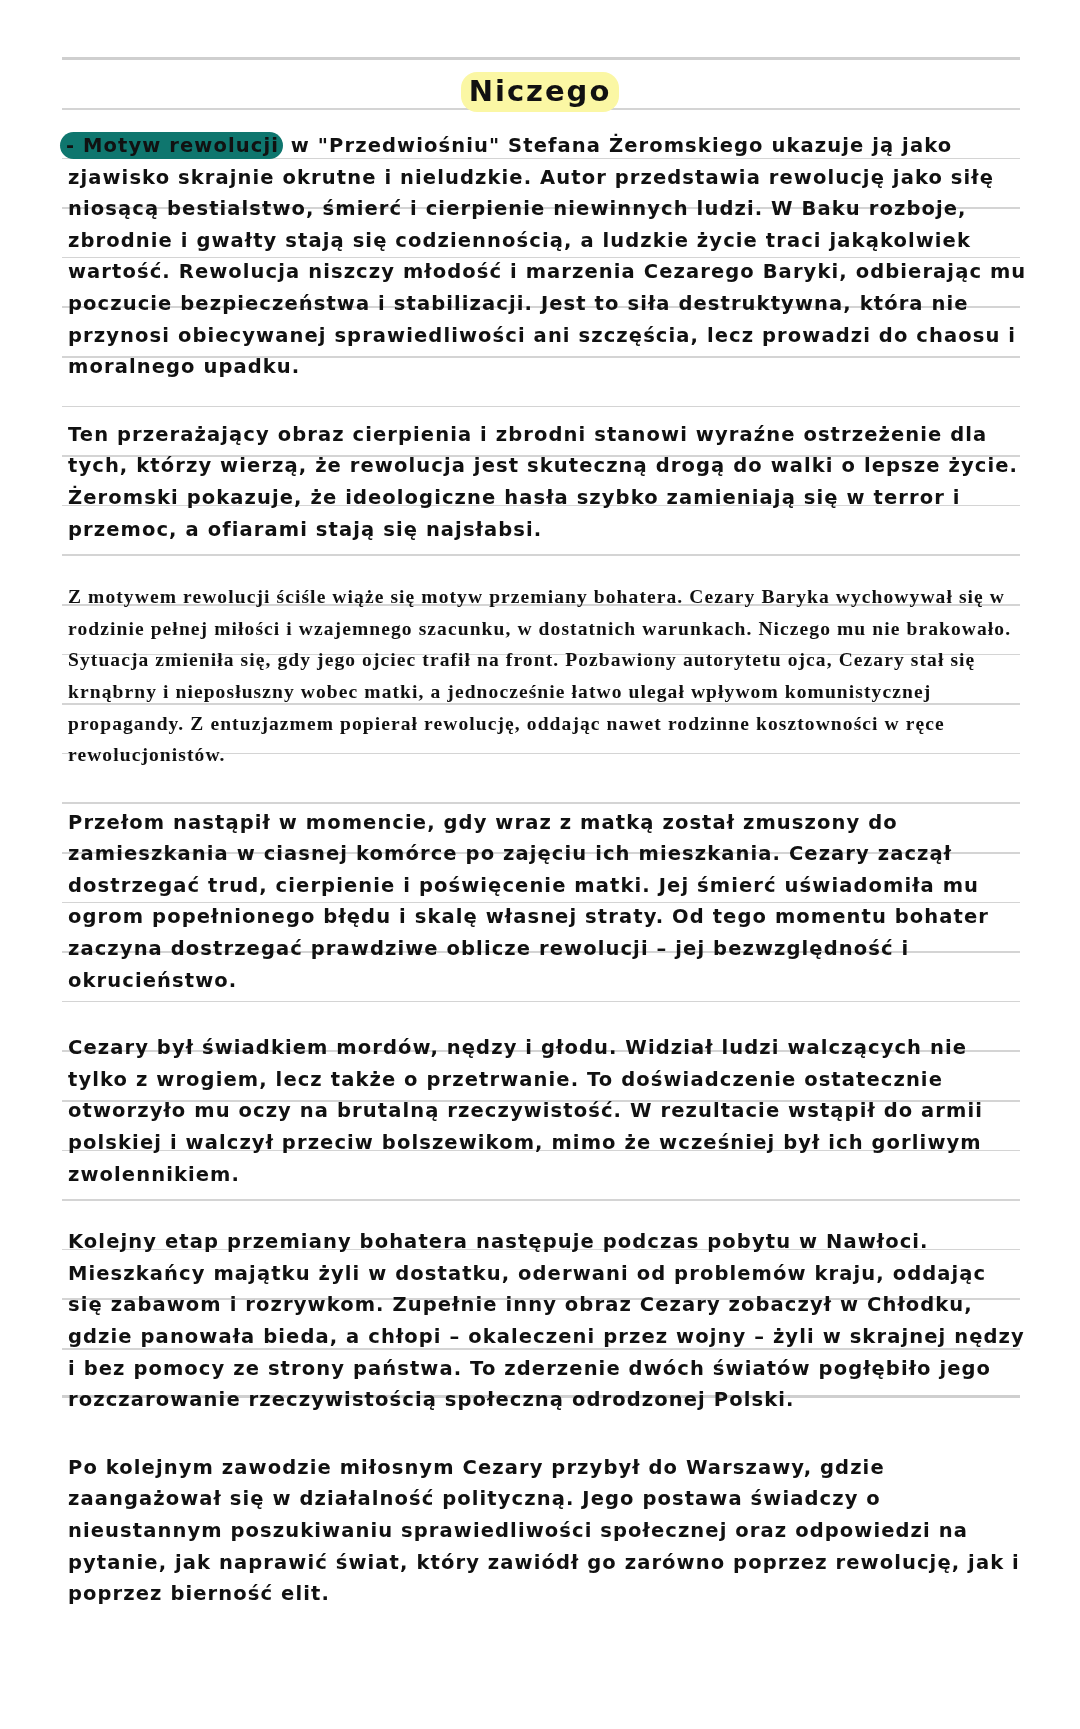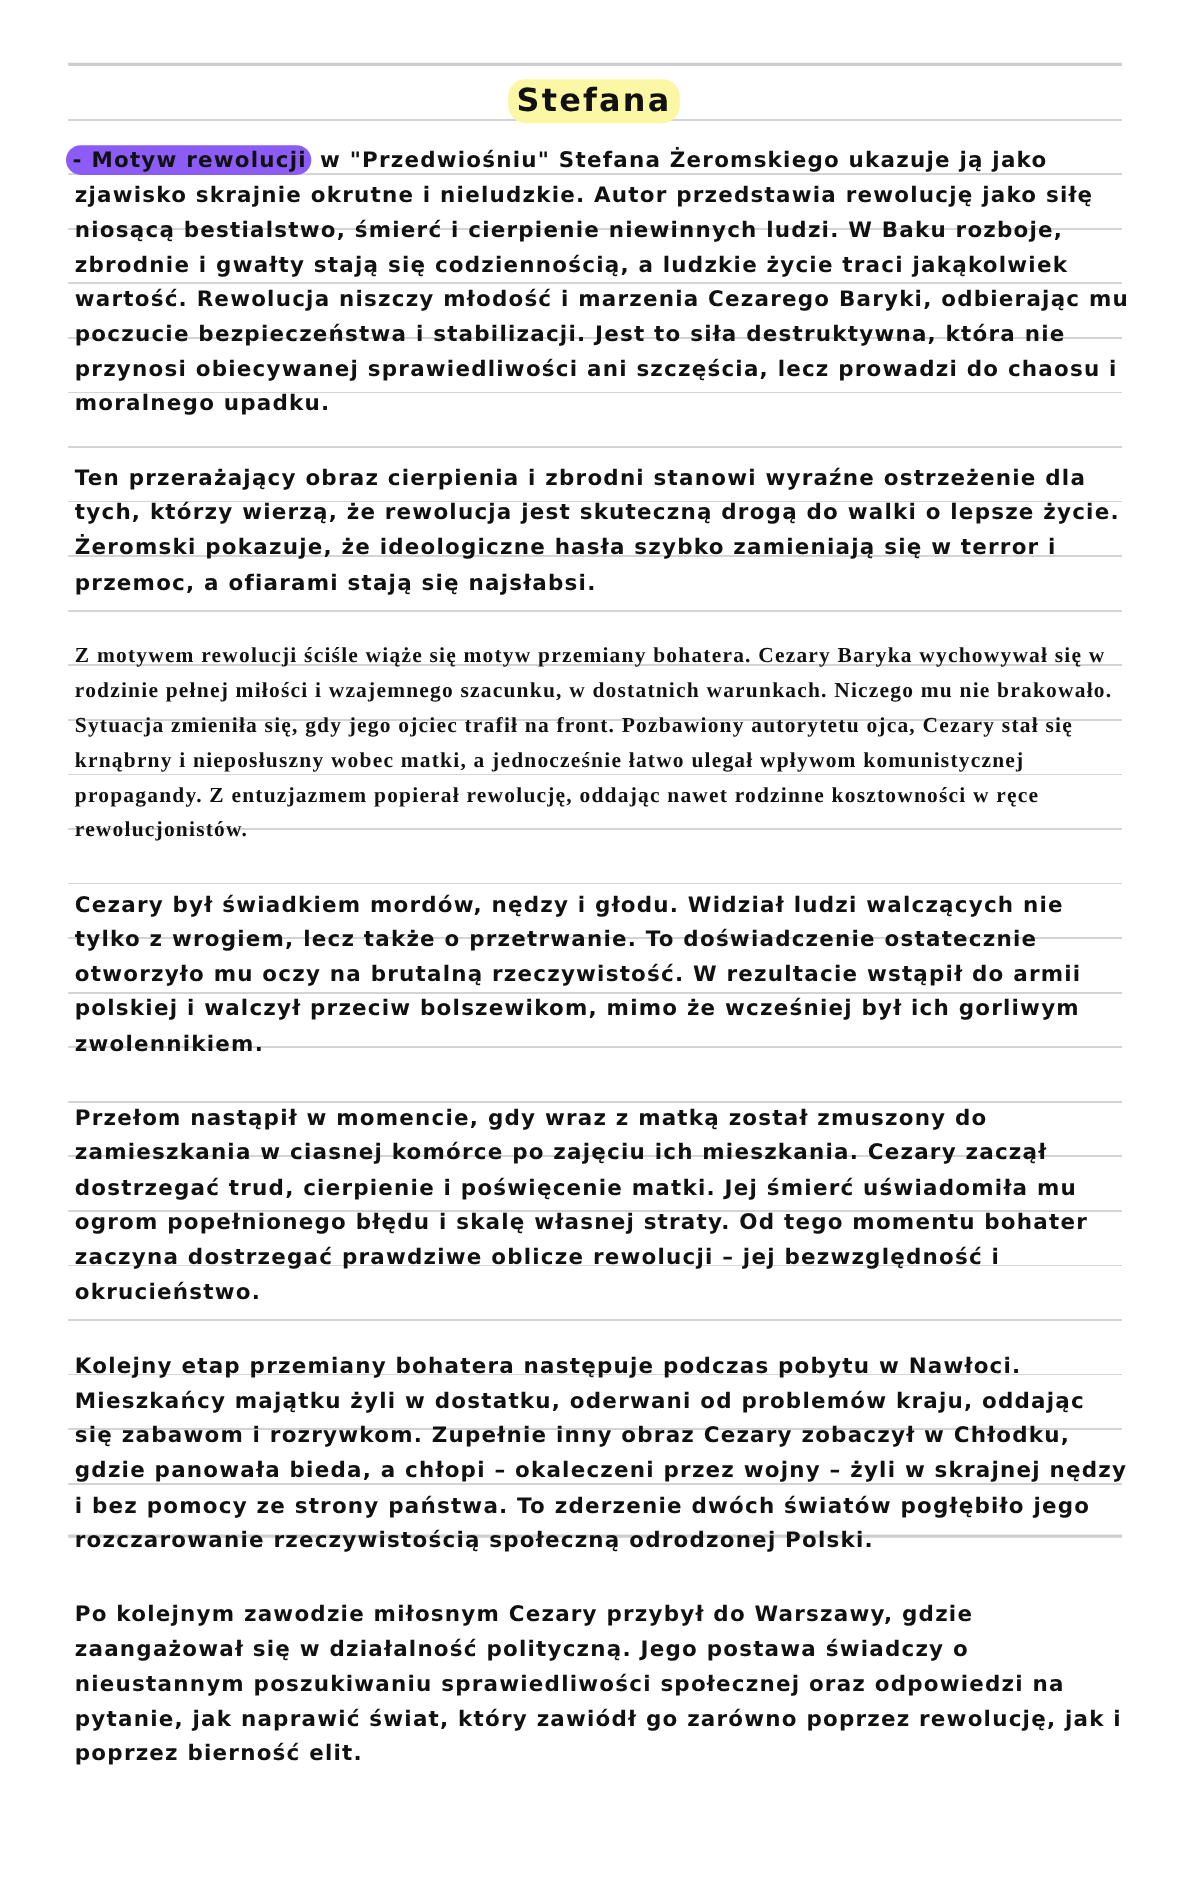--- a/index.html
+++ b/index.html
@@ -29,51 +29,51 @@
       line-height: 34px;
     }
     .content {
       position: absolute; left: 68px; top: 130px; width: 960px;
       font-size: 19.5px; font-weight: bold; letter-spacing: 1.1px;
       line-height: 31.6px;
     }
     .para { margin: 0; }
     .para + .para { margin-top: 26px; }
     .hl {
-      background: #8b5cf6;
+      background: #0f766e;
       border-radius: 14px;
       padding: 2px 4px 2px 6px;
       margin-left: -8px;
     }
     .p1 { margin-top: 0; }
     .p2 { margin-top: 36px !important; }
     .p3 { margin-top: 36px !important; font-family: Liberation Serif, serif; }
     .p4 { margin-top: 36px !important; }
     .p5 { margin-top: 36px !important; }
     .p6 { margin-top: 36px !important; }
     .p7 { margin-top: 36px !important; }
   </style>
 </head>
 <body>
 
 <div class="page">
   <div class="rules"></div>
 
   <div class="title-wrap">
-    <span class="title">Stefana</span>
+    <span class="title">Niczego</span>
   </div>
 
   <div class="content">
     <p class="para p1"><span class="hl">- Motyw rewolucji</span><span> w "Przedwiośniu" Stefana Żeromskiego ukazuje ją jako zjawisko skrajnie okrutne i nieludzkie. Autor przedstawia rewolucję jako siłę niosącą bestialstwo, śmierć i cierpienie niewinnych ludzi. W Baku rozboje, zbrodnie i gwałty stają się codziennością, a ludzkie życie traci jakąkolwiek wartość. Rewolucja niszczy młodość i marzenia Cezarego Baryki, odbierając mu poczucie bezpieczeństwa i stabilizacji. Jest to siła destruktywna, która nie przynosi obiecywanej sprawiedliwości ani szczęścia, lecz prowadzi do chaosu i moralnego upadku.</span></p>
 
     <p class="para p2">Ten przerażający obraz cierpienia i zbrodni stanowi wyraźne ostrzeżenie dla tych, którzy wierzą, że rewolucja jest skuteczną drogą do walki o lepsze życie. Żeromski pokazuje, że ideologiczne hasła szybko zamieniają się w terror i przemoc, a ofiarami stają się najsłabsi.</p>
 
     <p class="para p3">Z motywem rewolucji ściśle wiąże się motyw przemiany bohatera. Cezary Baryka wychowywał się w rodzinie pełnej miłości i wzajemnego szacunku, w dostatnich warunkach. Niczego mu nie brakowało. Sytuacja zmieniła się, gdy jego ojciec trafił na front. Pozbawiony autorytetu ojca, Cezary stał się krnąbrny i nieposłuszny wobec matki, a jednocześnie łatwo ulegał wpływom komunistycznej propagandy. Z entuzjazmem popierał rewolucję, oddając nawet rodzinne kosztowności w ręce rewolucjonistów.</p>
 
+    <p class="para p4">Przełom nastąpił w momencie, gdy wraz z matką został zmuszony do zamieszkania w ciasnej komórce po zajęciu ich mieszkania. Cezary zaczął dostrzegać trud, cierpienie i poświęcenie matki. Jej śmierć uświadomiła mu ogrom popełnionego błędu i skalę własnej straty. Od tego momentu bohater zaczyna dostrzegać prawdziwe oblicze rewolucji – jej bezwzględność i okrucieństwo.</p>
+
     <p class="para p5">Cezary był świadkiem mordów, nędzy i głodu. Widział ludzi walczących nie tylko z wrogiem, lecz także o przetrwanie. To doświadczenie ostatecznie otworzyło mu oczy na brutalną rzeczywistość. W rezultacie wstąpił do armii polskiej i walczył przeciw bolszewikom, mimo że wcześniej był ich gorliwym zwolennikiem.</p>
-
-    <p class="para p4">Przełom nastąpił w momencie, gdy wraz z matką został zmuszony do zamieszkania w ciasnej komórce po zajęciu ich mieszkania. Cezary zaczął dostrzegać trud, cierpienie i poświęcenie matki. Jej śmierć uświadomiła mu ogrom popełnionego błędu i skalę własnej straty. Od tego momentu bohater zaczyna dostrzegać prawdziwe oblicze rewolucji – jej bezwzględność i okrucieństwo.</p>
 
     <p class="para p6">Kolejny etap przemiany bohatera następuje podczas pobytu w Nawłoci. Mieszkańcy majątku żyli w dostatku, oderwani od problemów kraju, oddając się zabawom i rozrywkom. Zupełnie inny obraz Cezary zobaczył w Chłodku, gdzie panowała bieda, a chłopi – okaleczeni przez wojny – żyli w skrajnej nędzy i bez pomocy ze strony państwa. To zderzenie dwóch światów pogłębiło jego rozczarowanie rzeczywistością społeczną odrodzonej Polski.</p>
 
     <p class="para p7">Po kolejnym zawodzie miłosnym Cezary przybył do Warszawy, gdzie zaangażował się w działalność polityczną. Jego postawa świadczy o nieustannym poszukiwaniu sprawiedliwości społecznej oraz odpowiedzi na pytanie, jak naprawić świat, który zawiódł go zarówno poprzez rewolucję, jak i poprzez bierność elit.</p>
   </div>
 </div>
 
 </body></html>

